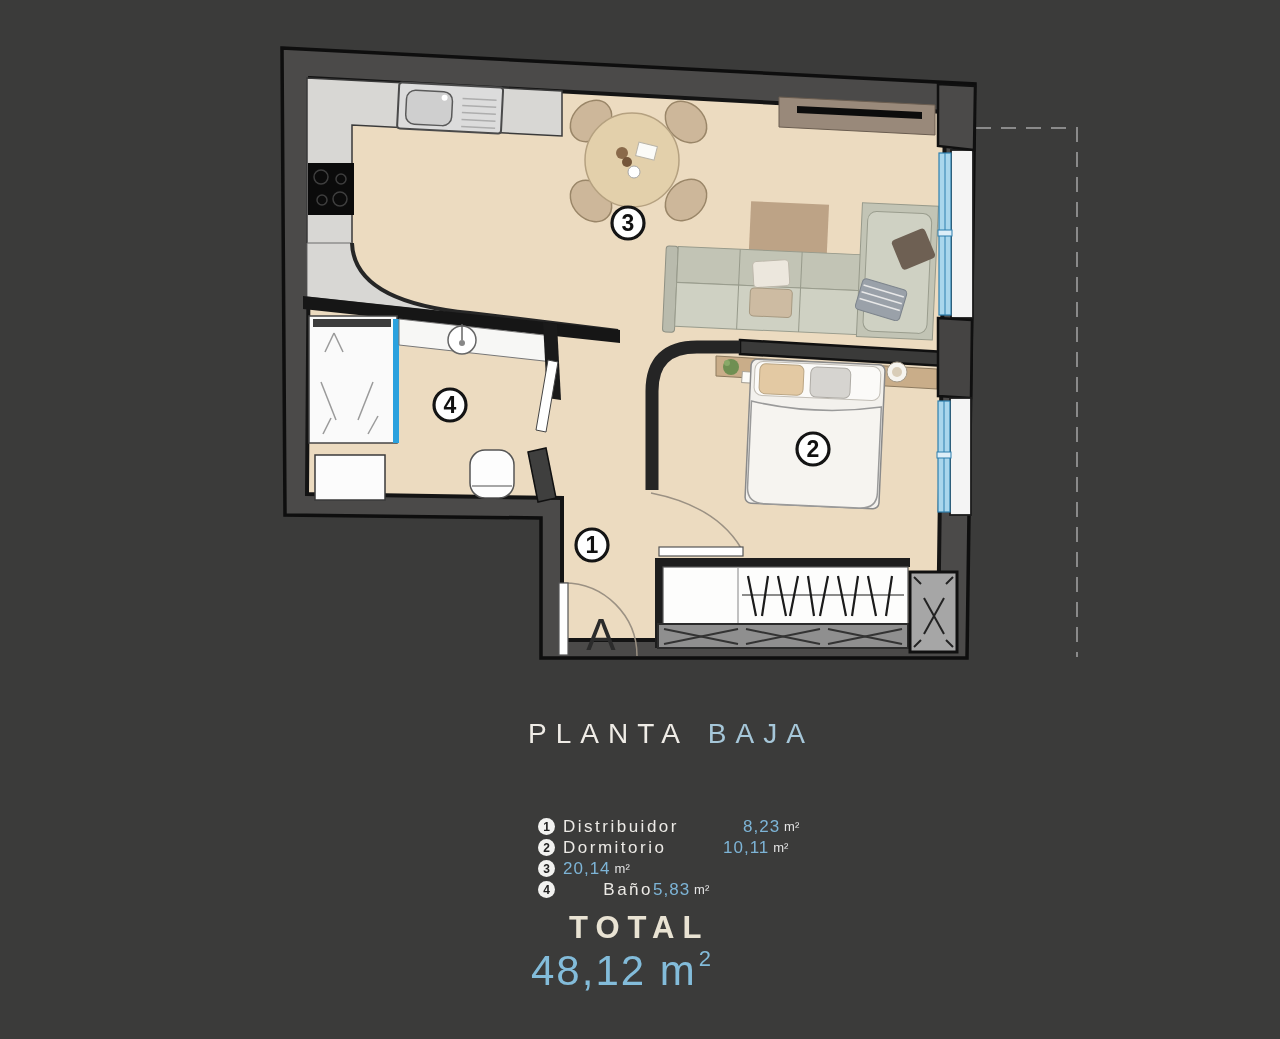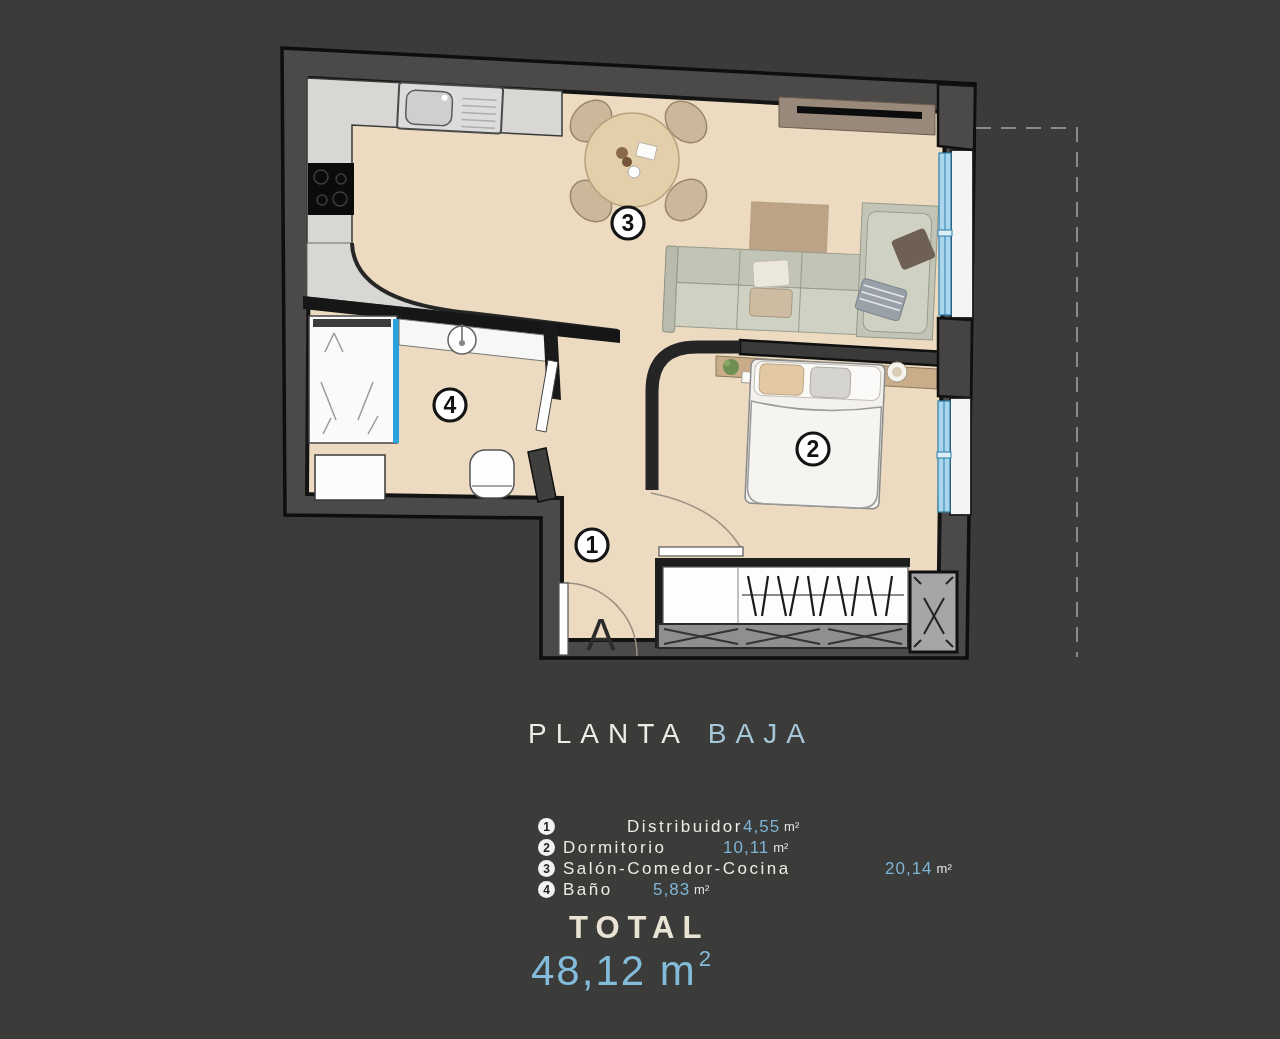--- a/index.html
+++ b/index.html
@@ -12,24 +12,24 @@
   .title .accent{color:#a6c7d9;margin-left:19px;}
   .subtitle{position:absolute;left:537px;top:774px;font-size:21px;font-weight:700;
             letter-spacing:4.5px;color:#f2f0ec;white-space:nowrap;}
   .subtitle .accent{color:#64a0c4;margin-right:10px;}
   .legend{position:absolute;left:538px;top:816px;}
   .legend-row{display:flex;align-items:center;height:21px;white-space:nowrap;}
   .badge{display:inline-flex;width:17px;height:17px;border-radius:50%;background:#f2f2f0;
          color:#232323;font-size:12px;font-weight:700;align-items:center;justify-content:center;
          margin-right:8px;flex:0 0 auto;}
   .room-name{font-size:17px;color:#eceae6;letter-spacing:2.5px;}
-  .legend-row:nth-child(1) .room-name{min-width:180px;text-align:right;}
+  .legend-row:nth-child(1) .room-name{min-width:180px;}
   .legend-row:nth-child(2) .room-name{min-width:160px;}
   .legend-row:nth-child(3) .room-name{min-width:322px;}
-  .legend-row:nth-child(4) .room-name{min-width:90px;}
+  .legend-row:nth-child(4) .room-name{min-width:90px;text-align:right;}
   .room-area{font-size:17px;color:#7db4d6;letter-spacing:1px;}
   .room-unit{font-size:13px;color:#e5e5e5;margin-left:4px;}
   .total-label{position:absolute;left:533px;top:910px;font-size:31px;font-weight:700;
                letter-spacing:8px;color:#e9e3d3;margin-left:36px;}
   .total-value{position:absolute;left:531px;top:947px;font-size:42px;font-weight:400;
                letter-spacing:2px;color:#83bcda;white-space:nowrap;}
   .total-value sup{font-size:22px;position:relative;top:-4px;left:2px;}
 </style>
 </head>
 <body>
@@ -235,32 +235,31 @@
 
   <div class="title">
     <span>PLANTA</span><span class="accent">BAJA</span>
   </div>
 
 
   <div class="legend">
     <div class="legend-row">
       <span class="badge">1</span>
       <span class="room-name">Distribuidor</span>
-      <span class="room-area">4,55</span>
+      <span class="room-area">8,23</span>
       <span class="room-unit">m²</span>
     </div>
     <div class="legend-row">
       <span class="badge">2</span>
       <span class="room-name">Dormitorio</span>
       <span class="room-area">10,11</span>
       <span class="room-unit">m²</span>
     </div>
     <div class="legend-row">
       <span class="badge">3</span>
-      <span class="room-name">Salón-Comedor-Cocina</span>
       <span class="room-area">20,14</span>
       <span class="room-unit">m²</span>
     </div>
     <div class="legend-row">
       <span class="badge">4</span>
       <span class="room-name">Baño</span>
       <span class="room-area">5,83</span>
       <span class="room-unit">m²</span>
     </div>
   </div>

